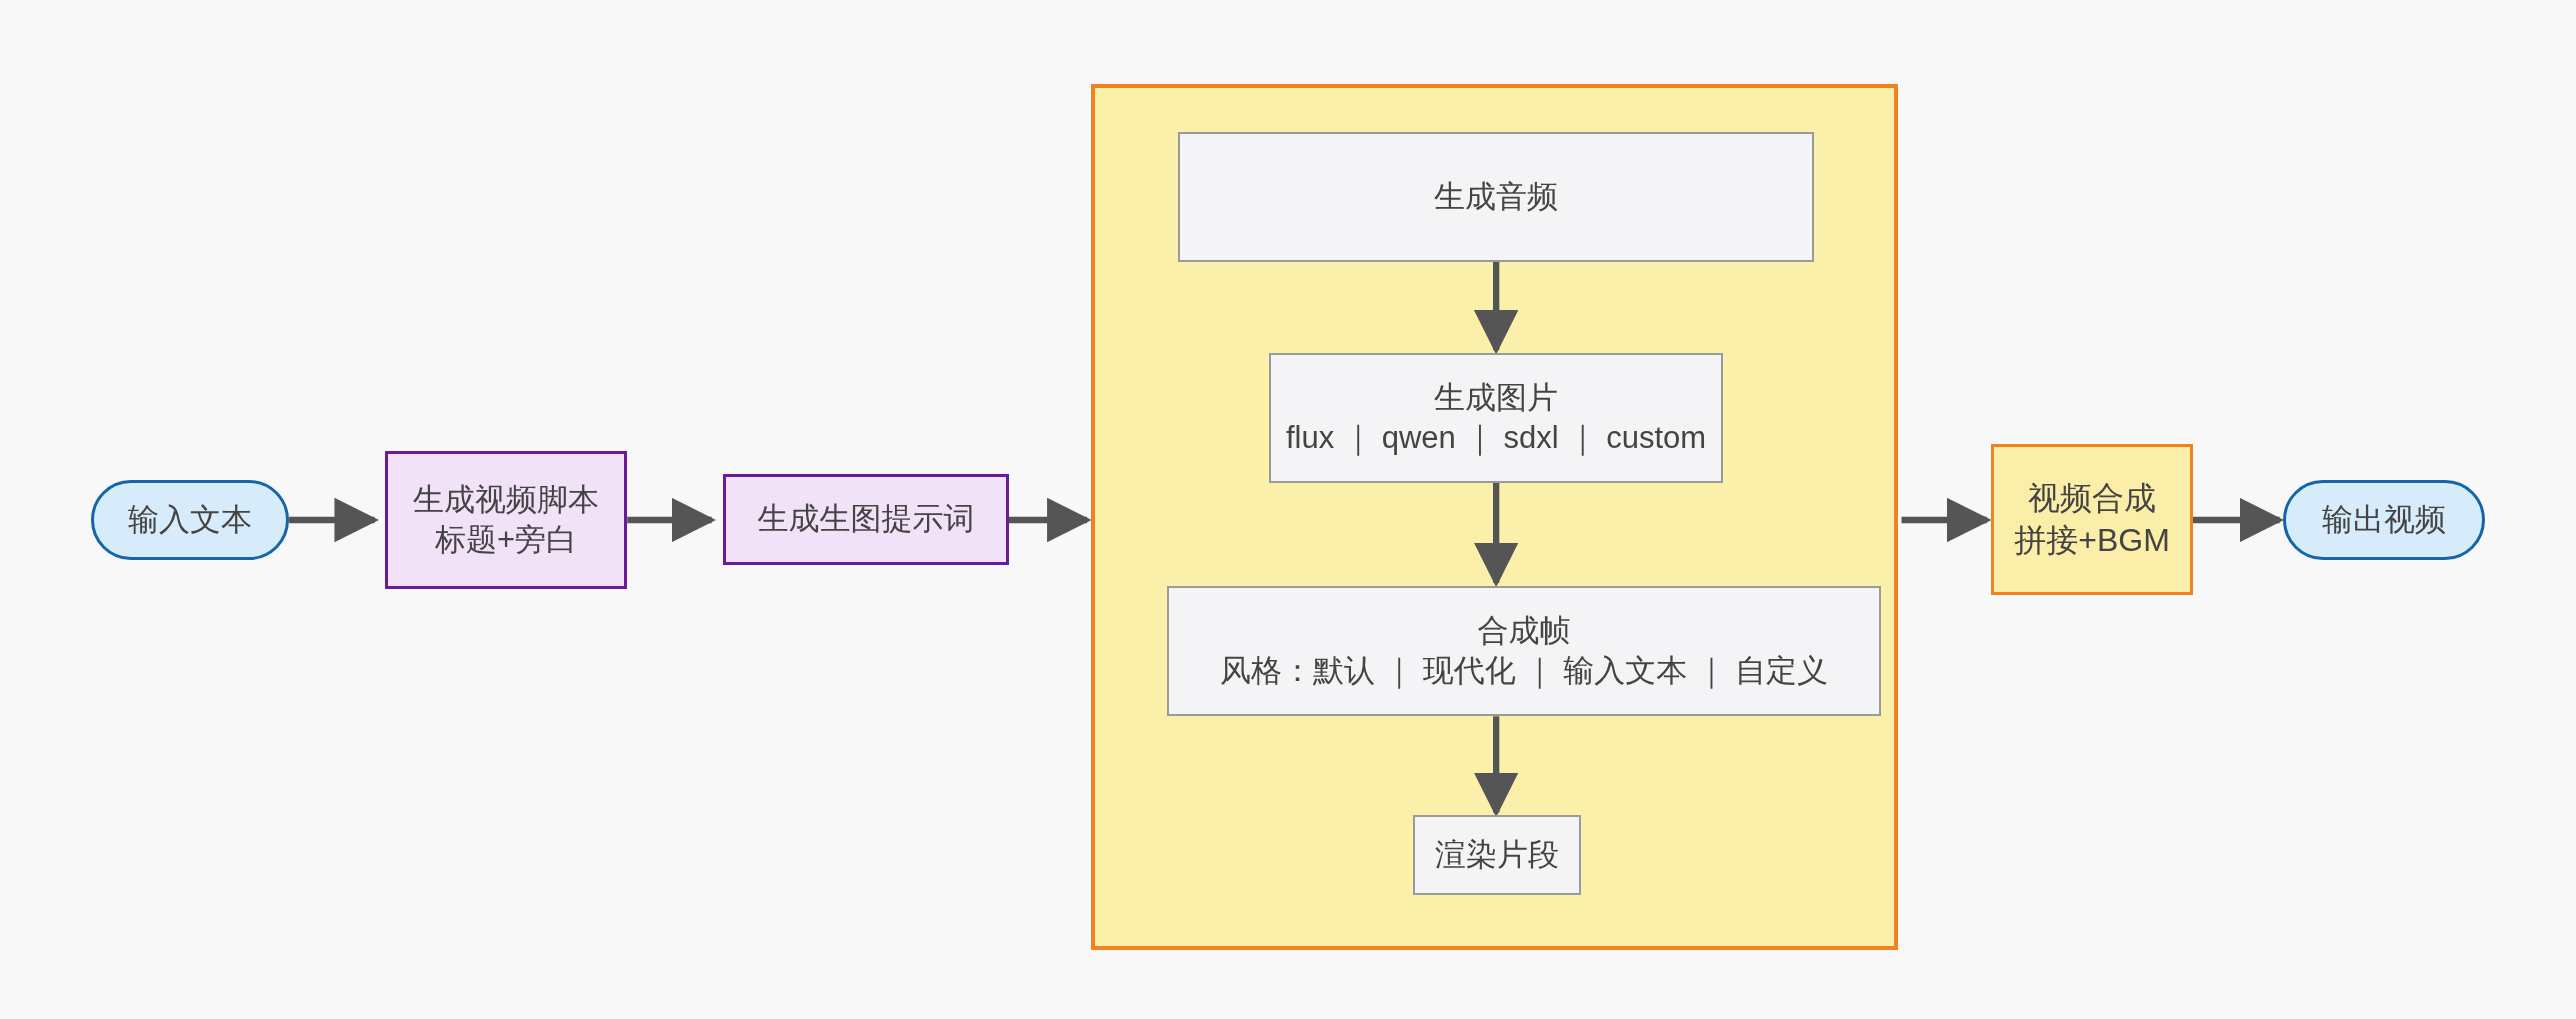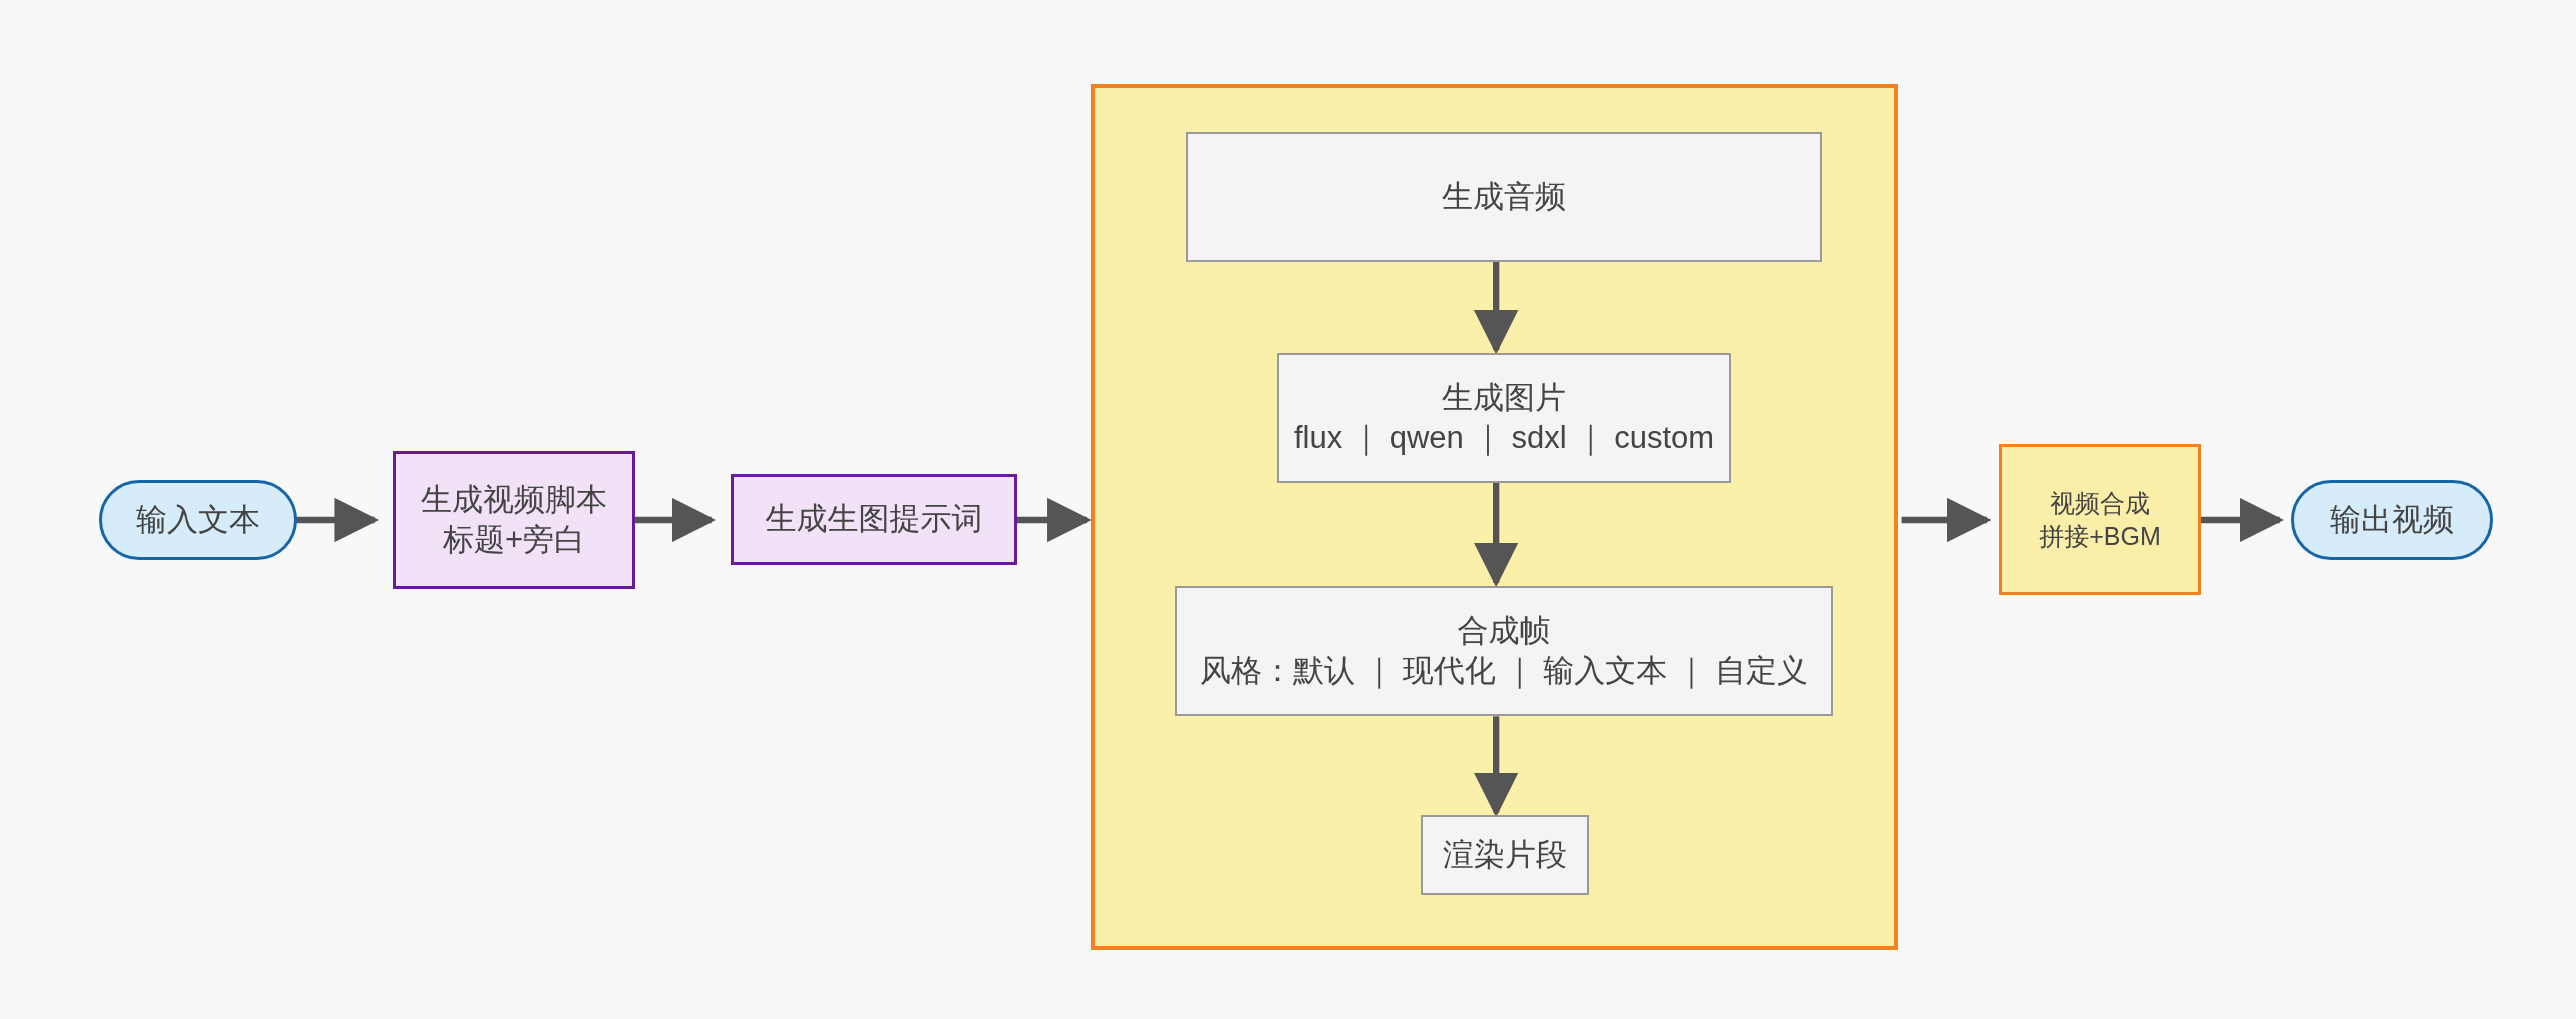--- a/index.html
+++ b/index.html
@@ -30,42 +30,41 @@
     position: absolute;
     box-sizing: border-box;
     display: flex;
     flex-direction: column;
     align-items: center;
     justify-content: center;
     text-align: center;
     color: #444444;
     line-height: 1.30;
     white-space: nowrap;
-    margin-left: 8px;
   }
   .node .line { display: block; }
 
   
   .n-stadium {
     background: #d6ecfa;
     border: 3.6px solid #1565a8;
     border-radius: 908px;
     font-size: 31px;
   }
   
   .n-purple {
     background: #f2e2f8;
     border: 3.6px solid #6a1b9a;
     font-size: 31px;
   }
   
   .n-orange {
     background: #fbeea8;
     border: 3.6px solid #f4811f;
-    font-size: 25px;
+    font-size: 32px;
   }
   
   .n-plain {
     background: #f4f4f6;
     border: 2.7px solid #9a9a9a;
     font-size: 31px;
   }
   
   .subgraph {
     position: absolute;
@@ -120,21 +119,21 @@
 
   <div class="node n-plain" style="left:1178px; top:132px; width:636px; height:130px;">
     <span class="line">生成音频</span>
   </div>
 
   <div class="node n-plain" style="left:1269px; top:353px; width:454px; height:130px;">
     <span class="line">生成图片</span>
     <span class="line">flux ｜ qwen ｜ sdxl ｜ custom</span>
   </div>
 
-  <div class="node n-plain" style="left:1167px; top:586px; width:658px; height:130px;">
+  <div class="node n-plain" style="left:1167px; top:586px; width:714px; height:130px;">
     <span class="line">合成帧</span>
     <span class="line">风格：默认 ｜ 现代化 ｜ 输入文本 ｜ 自定义</span>
   </div>
 
   <div class="node n-plain" style="left:1413px; top:815px; width:168px; height:80px;">
     <span class="line">渲染片段</span>
   </div>
 
   <div class="node n-orange" style="left:1991px; top:444px; width:202px; height:151px;">
     <span class="line">视频合成</span>

